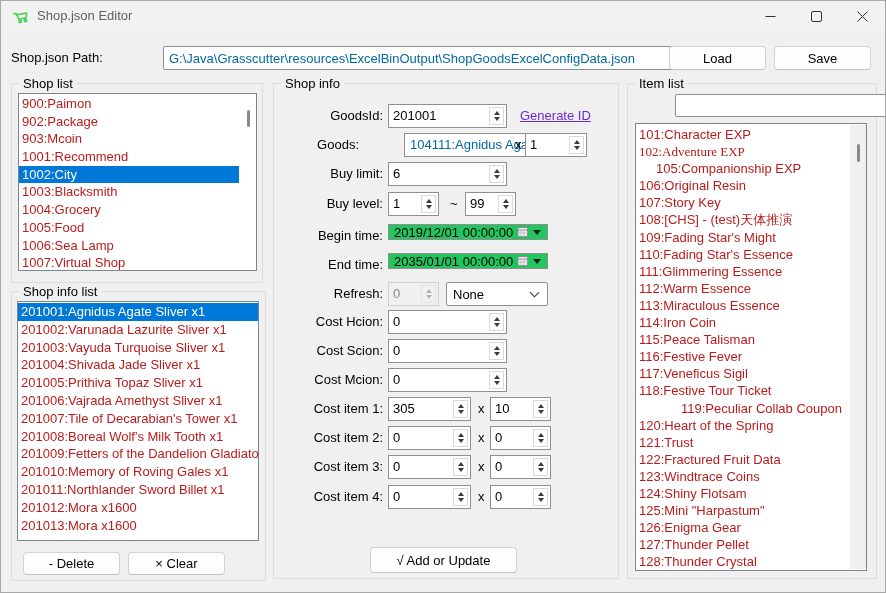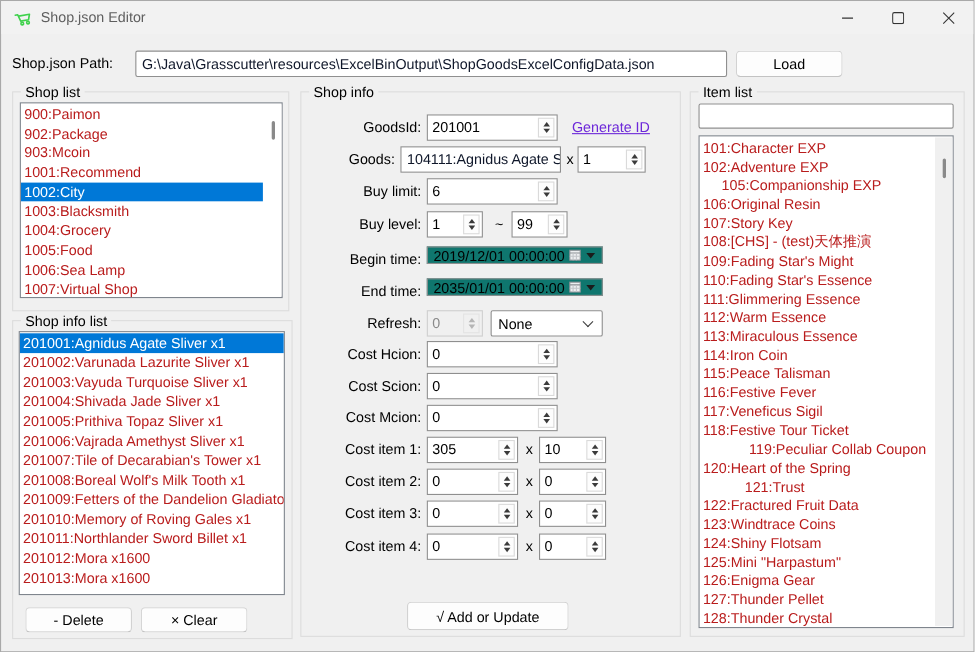--- a/index.html
+++ b/index.html
@@ -9,21 +9,21 @@
 
   
   .titlebar { position:absolute; left:0; top:0; width:100%; height:30px; background:#f2f2f2; }
   .app-icon { position:absolute; left:12px; top:7px; width:16px; height:16px; }
   .title-text { position:absolute; left:36px; top:7px; font-size:13px; color:#5f5f5f; white-space:nowrap; }
   .winbtn { position:absolute; top:0; width:46px; height:30px; display:flex; align-items:center; justify-content:center; }
   .winbtn.min { left:746px; } .winbtn.max { left:792px; } .winbtn.close { left:838px; }
 
   
   .flabel-plain { position:absolute; font-size:13px; line-height:24px; white-space:nowrap; }
-  .txt { position:absolute; border:1px solid #8f8f8f; border-radius:2px; background:#fff; font:13px "Liberation Sans",sans-serif; padding:0 5px; outline:none; color:#0f172a; }
+  .txt { position:absolute; border:1px solid #8f8f8f; border-radius:2px; background:#fff; font:13px "Liberation Sans",sans-serif; padding:0 5px; outline:none; color:#0369a1;margin-left:40px; }
   .btn { position:absolute; display:flex; align-items:center; justify-content:center; background:#fdfdfd; border:1px solid #d2d2d2; border-bottom-color:#c3c3c3; border-radius:4px; font-size:13px; cursor:default; white-space:nowrap; }
 
   
   .group { position:absolute; border:1px solid #dcdcdc; }
   .group-label { position:absolute; font-size:13px; background:#f0f0f0; padding:0 4px; white-space:nowrap; }
 
   
   .listbox { position:absolute; background:#fff; border:1px solid #7f858d; overflow:hidden; }
   .li { white-space:nowrap; overflow:hidden; padding-left:3px; color:#b91c1c; }
   .li.sel { background:#0078d7; color:#fff; }
@@ -37,21 +37,21 @@
   .spin-val { flex:1; font-size:13px; line-height:22px; padding:0 4px; overflow:hidden; white-space:nowrap; }
   .spin-btns { width:15px; margin:2px; border:1px solid #dadada; background:#fdfdfd; display:flex; flex-direction:column; align-items:center; justify-content:space-evenly; }
   .tri-up { width:0; height:0; border-left:3.5px solid transparent; border-right:3.5px solid transparent; border-bottom:4px solid #3a3a3a; }
   .tri-dn { width:0; height:0; border-left:3.5px solid transparent; border-right:3.5px solid transparent; border-top:4px solid #3a3a3a; }
   .spin.disabled { background:#f0f0f0; border-color:#cfcfcf; }
   .spin.disabled .spin-val { color:#8a8a8a; }
   .spin.disabled .spin-btns { border-color:#e3e3e3; background:transparent; }
   .spin.disabled .tri-up { border-bottom-color:#b5b5b5; }
   .spin.disabled .tri-dn { border-top-color:#b5b5b5; }
 
-  .dtp { position:absolute; height:16px; background:#0f766e; border:1px solid #8f8f8f; display:flex; align-items:center; }
+  .dtp { position:absolute; height:16px; background:#22c55e; border:1px solid #8f8f8f; display:flex; align-items:center; }
   .dtp-val { flex:1; font-size:13px; padding:0 5px; white-space:nowrap; overflow:hidden; }
   .dtp-arrow { width:0; height:0; border-left:4px solid transparent; border-right:4px solid transparent; border-top:5px solid #1b1b1b; margin:0 6px 0 4px; }
 
   .combo { position:absolute; height:24px; background:#fff; border:1px solid #8f8f8f; border-radius:2px; display:flex; align-items:center; }
   .combo-val { flex:1; font-size:13px; padding:0 6px; white-space:nowrap; overflow:hidden; }
   .combo-chev { width:7px; height:7px; border-right:1.4px solid #3c3c3c; border-bottom:1.4px solid #3c3c3c; transform:rotate(45deg); margin:-4px 9px 0 0; }
 
   .link { position:absolute; font-size:13px; line-height:24px; color:#6d28d9; text-decoration:underline; white-space:nowrap; cursor:pointer; }
 </style>
 </head>
@@ -82,20 +82,21 @@
       <svg width="11" height="11">
           <line x1="0.5" y1="0.5" x2="10.5" y2="10.5" stroke="#333" stroke-width="1"></line>
           <line x1="10.5" y1="0.5" x2="0.5" y2="10.5" stroke="#333" stroke-width="1"></line>
         </svg>
     </div>
   </div>
 
   <div class="flabel-plain" style="left:10px;top:45px;">Shop.json Path:</div>
   <input class="txt" style="left: 122px; top: 45px; width: 538px; height: 24px;" value="G:\Java\Grasscutter\resources\ExcelBinOutput\ShopGoodsExcelConfigData.json">
   <div class="btn" style="left:668px;top:45px;width:97px;height:24px;">Load</div>
+  <div class="btn" style="left:773px;top:45px;width:97px;height:24px;">Save</div>
 
   <div class="group" style="left:10px;top:82px;width:252px;height:200px;"></div>
   <div class="group-label" style="left:18px;top:75px;">Shop list</div>
   <div class="listbox" style="left:17px;top:92px;width:239px;height:178px;">
     <div id="shop-list-items" style="position:absolute;left:0;top:1px;right:17px;">
         <div class="li" style="height: 17.7px; line-height: 17.7px;">900:Paimon</div>
         <div class="li" style="height: 17.7px; line-height: 17.7px;">902:Package</div>
         <div class="li" style="height: 17.7px; line-height: 17.7px;">903:Mcoin</div>
         <div class="li" style="height: 17.7px; line-height: 17.7px;">1001:Recommend</div>
         <div class="li sel" style="height: 17.7px; line-height: 17.7px;">1002:City</div>
@@ -317,38 +318,38 @@
   </div>
 
   <div class="btn" style="left:369px;top:546px;width:147px;height:26px;">√ Add or Update</div>
 
   <div class="group" style="left:626px;top:82px;width:250px;height:496px;"></div>
   <div class="group-label" style="left:634px;top:75px;">Item list</div>
   <input class="txt" style="left: 634px; top: 93px; width: 232px; height: 23px;" value="">
   <div class="listbox" style="left:634px;top:122px;width:232px;height:448px;">
     <div id="item-list-items" style="position:absolute;left:0;top:2px;right:16px;">
         <div class="li" style="height: 17.1px; line-height: 17.1px;">101:Character EXP</div>
-        <div class="li" style="height: 17.1px; line-height: 17.1px;">102:Adventure EXP</div>
+        <div class="li" style="height: 17.1px; line-height: 17.1px; font-family: Liberation Serif, serif;">102:Adventure EXP</div>
         <div class="li" style="height: 17.1px; line-height: 17.1px; padding-left: 20px;">105:Companionship EXP</div>
         <div class="li" style="height: 17.1px; line-height: 17.1px;">106:Original Resin</div>
         <div class="li" style="height: 17.1px; line-height: 17.1px;">107:Story Key</div>
         <div class="li" style="height: 17.1px; line-height: 17.1px;">108:[CHS] - (test)天体推演</div>
         <div class="li" style="height: 17.1px; line-height: 17.1px;">109:Fading Star's Might</div>
         <div class="li" style="height: 17.1px; line-height: 17.1px;">110:Fading Star's Essence</div>
         <div class="li" style="height: 17.1px; line-height: 17.1px;">111:Glimmering Essence</div>
         <div class="li" style="height: 17.1px; line-height: 17.1px;">112:Warm Essence</div>
         <div class="li" style="height: 17.1px; line-height: 17.1px;">113:Miraculous Essence</div>
         <div class="li" style="height: 17.1px; line-height: 17.1px;">114:Iron Coin</div>
         <div class="li" style="height: 17.1px; line-height: 17.1px;">115:Peace Talisman</div>
         <div class="li" style="height: 17.1px; line-height: 17.1px;">116:Festive Fever</div>
         <div class="li" style="height: 17.1px; line-height: 17.1px;">117:Veneficus Sigil</div>
         <div class="li" style="height: 17.1px; line-height: 17.1px;">118:Festive Tour Ticket</div>
         <div class="li" style="height: 17.1px; line-height: 17.1px; padding-left: 45px;">119:Peculiar Collab Coupon</div>
         <div class="li" style="height: 17.1px; line-height: 17.1px;">120:Heart of the Spring</div>
-        <div class="li" style="height: 17.1px; line-height: 17.1px; margin-left: 38px;">121:Trust</div>
+        <div class="li" style="height: 17.1px; line-height: 17.1px;">121:Trust</div>
         <div class="li" style="height: 17.1px; line-height: 17.1px;">122:Fractured Fruit Data</div>
         <div class="li" style="height: 17.1px; line-height: 17.1px;">123:Windtrace Coins</div>
         <div class="li" style="height: 17.1px; line-height: 17.1px;">124:Shiny Flotsam</div>
         <div class="li" style="height: 17.1px; line-height: 17.1px;">125:Mini "Harpastum"</div>
         <div class="li" style="height: 17.1px; line-height: 17.1px;">126:Enigma Gear</div>
         <div class="li" style="height: 17.1px; line-height: 17.1px;">127:Thunder Pellet</div>
         <div class="li" style="height: 17.1px; line-height: 17.1px;">128:Thunder Crystal</div>
       </div>
     <div class="scroll-track" style="right:0;background:#f0f0f0;">
       <div class="scroll-thumb" style="top:19px;height:18px;"></div>

